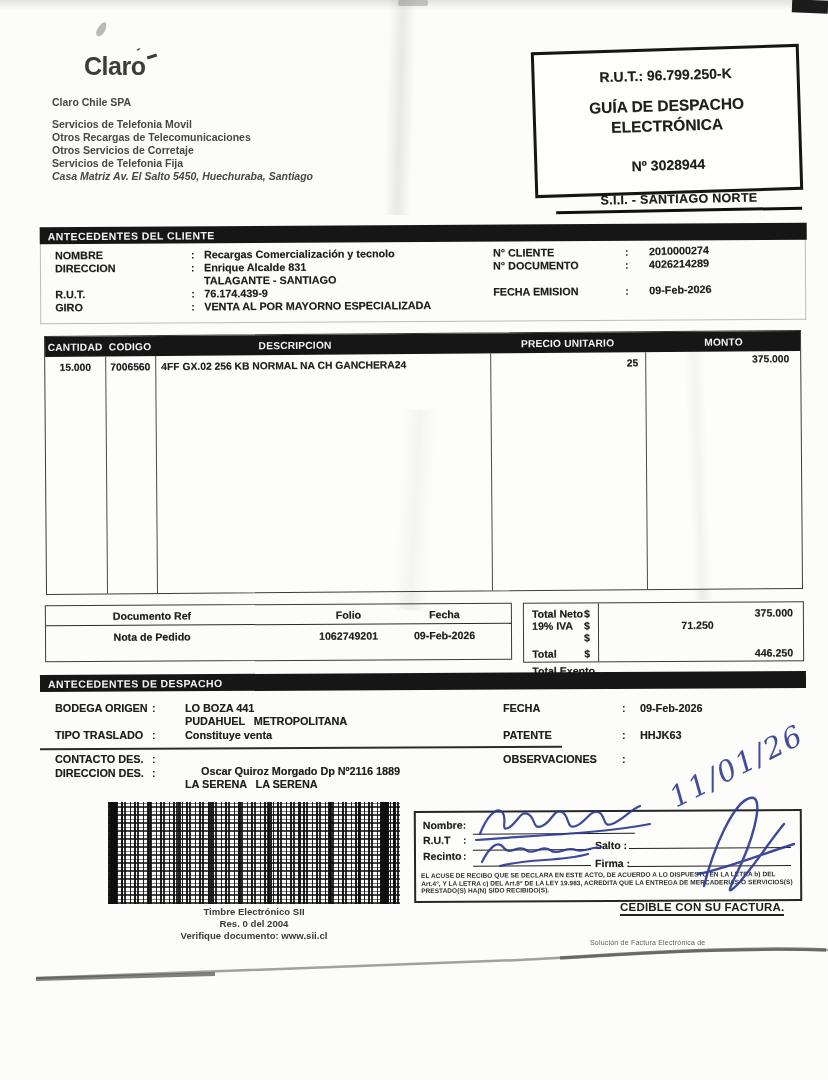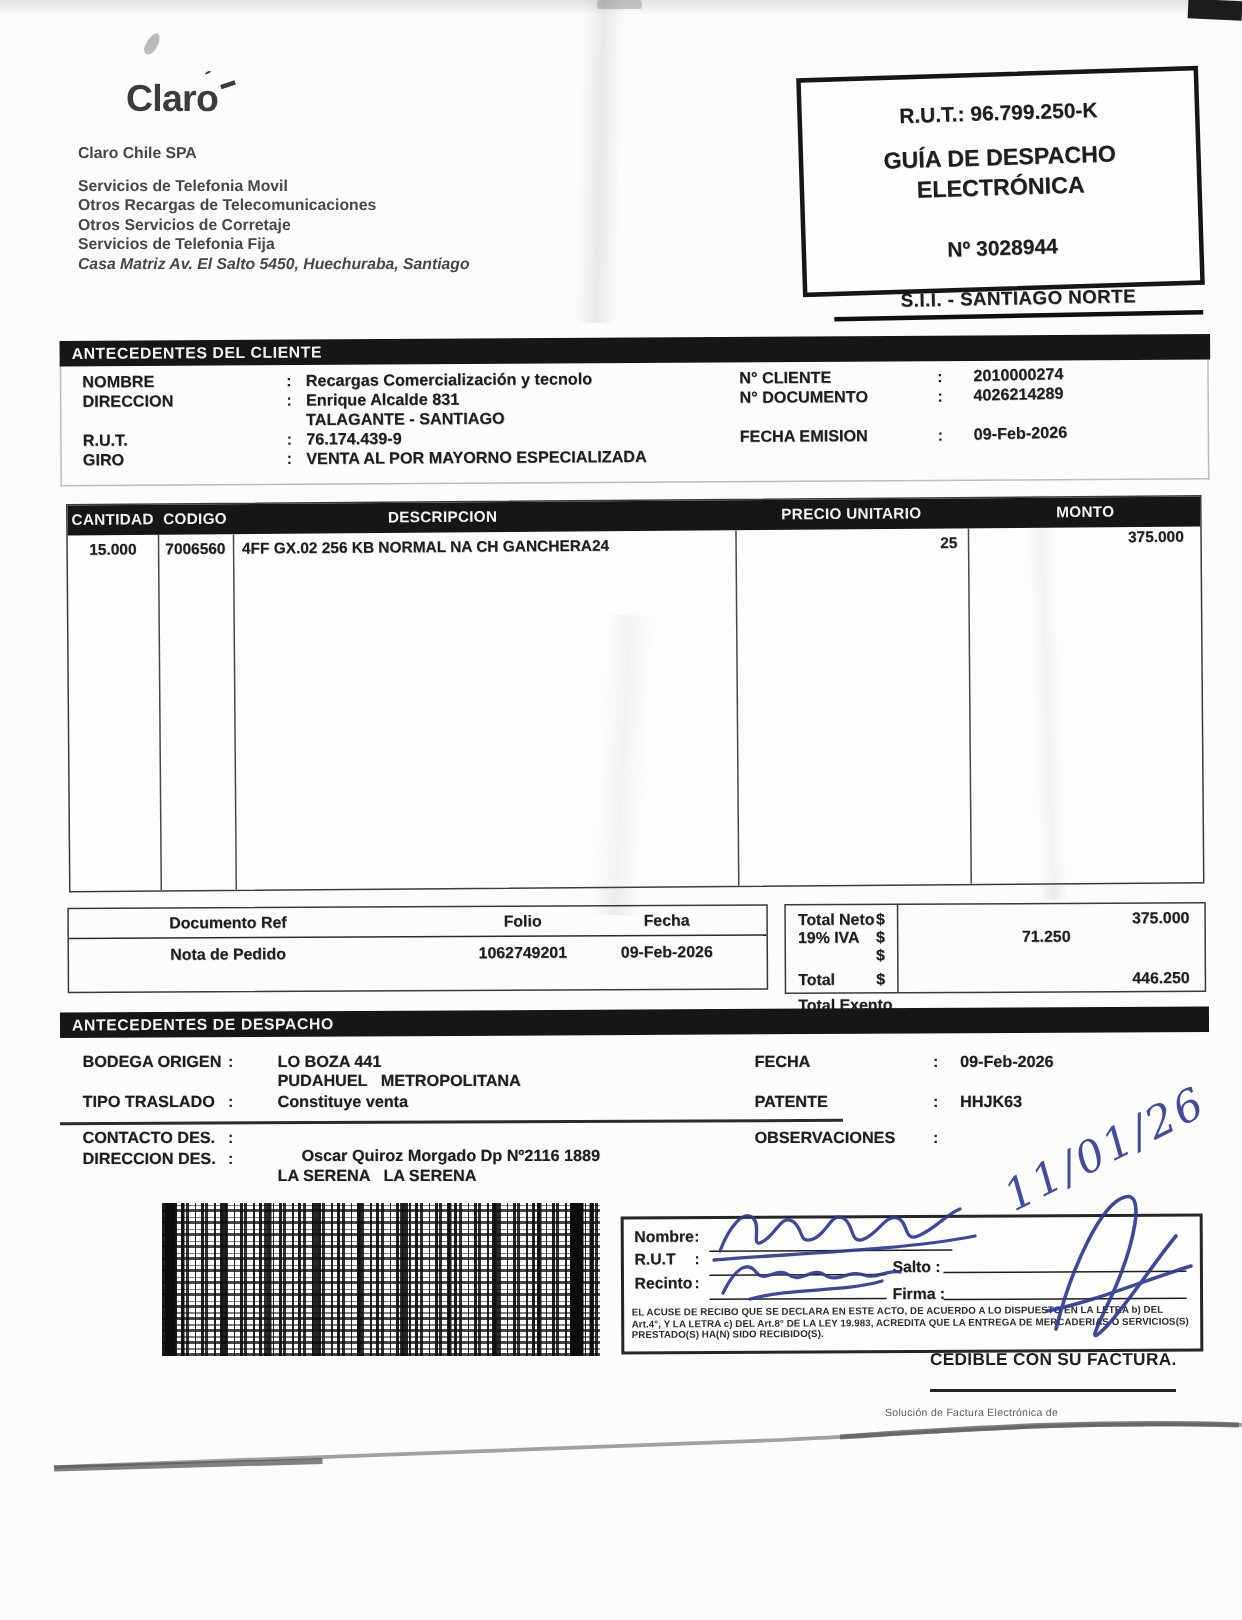--- a/index.html
+++ b/index.html
@@ -47,21 +47,21 @@
   .tot-div{position:absolute;left:74px;top:0;bottom:0;border-left:1.4px solid #3a3a3a;}
   .rule{position:absolute;height:0;border-top:2px solid #2c2c2c;}
   
   .rec-box{border:2px solid #262626;box-sizing:border-box;transform:rotate(-0.3deg);background:rgba(255,255,255,.3);}
   .rec-lbl{position:absolute;font-size:10.5px;font-weight:700;}
   .rec-line{position:absolute;border-bottom:1.6px solid #1f1f1f;height:0;}
   .legal{
     position:absolute;left:5px;right:5px;top:59px;
     font-size:6.5px;line-height:7.6px;font-weight:700;color:#2d2d2d;letter-spacing:.05px;
   }
-  .cedible{font-size:11.5px;font-weight:800;letter-spacing:.2px;border-bottom:2px solid #222;padding-bottom:13px;}
+  .cedible{font-size:11.5px;font-weight:800;letter-spacing:.2px;border-bottom:2px solid #222;padding-bottom:1px;}
   
   .barcode{
     background-image:
       repeating-linear-gradient(90deg, rgba(12,12,12,.92) 0 2px, rgba(255,255,255,0) 2px 3px,
         rgba(12,12,12,.85) 3px 5px, rgba(255,255,255,0) 5px 9px,
         rgba(12,12,12,.9) 9px 10px, rgba(255,255,255,0) 10px 13px),
       repeating-linear-gradient(0deg, rgba(25,25,25,.8) 0 2px, rgba(255,255,255,.92) 2px 4px,
         rgba(25,25,25,.55) 4px 5px, rgba(255,255,255,.88) 5px 8px);
   }
   .bc-bar{position:absolute;top:0;bottom:0;background:#0d0d0d;}
@@ -219,20 +219,25 @@
     <div class="bc-bar" style="left:70px;width:3px;opacity:.9;"></div>
     <div class="bc-bar" style="left:100px;width:4px;opacity:.9;"></div>
     <div class="bc-bar" style="left:130px;width:3px;opacity:.9;"></div>
     <div class="bc-bar" style="left:160px;width:4px;opacity:.9;"></div>
     <div class="bc-bar" style="left:190px;width:3px;opacity:.9;"></div>
     <div class="bc-bar" style="left:220px;width:4px;opacity:.9;"></div>
     <div class="bc-bar" style="left:250px;width:3px;opacity:.9;"></div>
     <div class="bc-bar" style="left:272px;width:9px;"></div>
     <div class="bc-bar" style="left:285px;width:2px;"></div>
   </div>
+  <div class="abs" style="left:108px;top:906px;width:292px;">
+    <div class="stamp-line">Timbre Electrónico SII</div>
+    <div class="stamp-line" style="margin-top:1px;">Res. 0 del 2004</div>
+    <div class="stamp-line" style="margin-top:1px;">Verifique documento: www.sii.cl</div>
+  </div>
 
   <div class="abs rec-box" style="left:414px;top:810px;width:388px;height:92px;">
     <div class="rec-lbl ink" style="left:7px;top:6px;">Nombre</div>
     <div class="rec-lbl" style="left:47px;top:6px;">:</div>
     <div class="rec-line" style="left:57px;width:162px;top:21px;"></div>
     <div class="rec-lbl ink" style="left:7px;top:21px;">R.U.T</div>
     <div class="rec-lbl" style="left:47px;top:21px;">:</div>
     <div class="rec-line" style="left:57px;width:118px;top:37px;"></div>
     <div class="rec-lbl ink" style="left:7px;top:37px;">Recinto</div>
     <div class="rec-lbl" style="left:47px;top:37px;">:</div>

